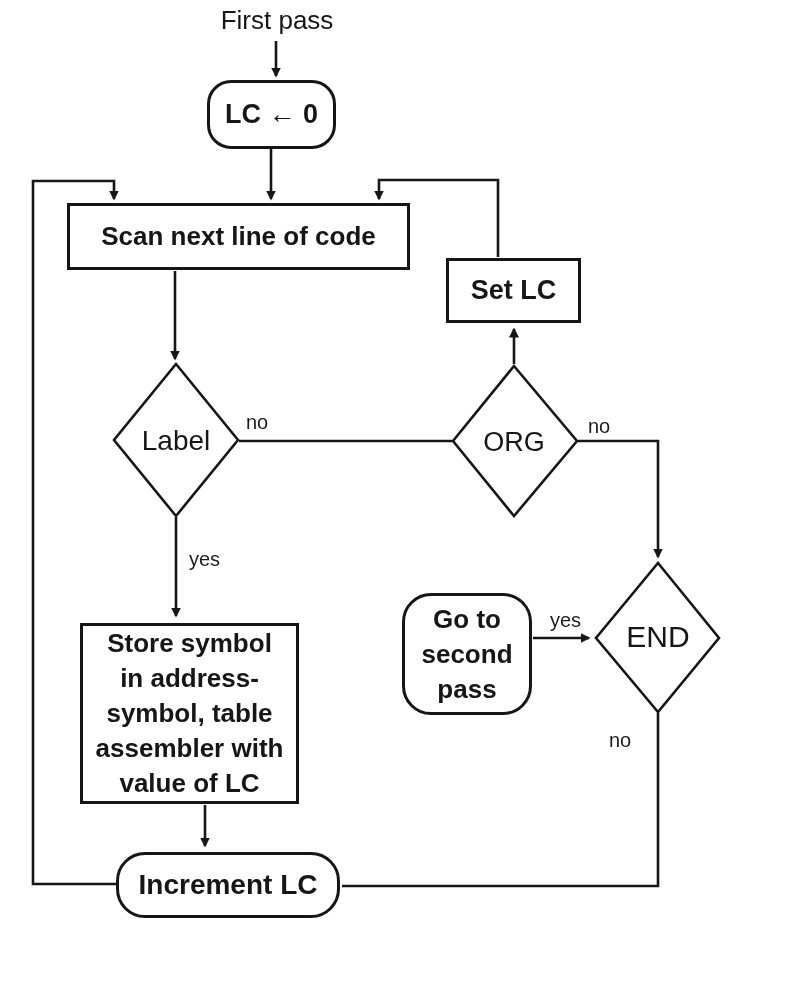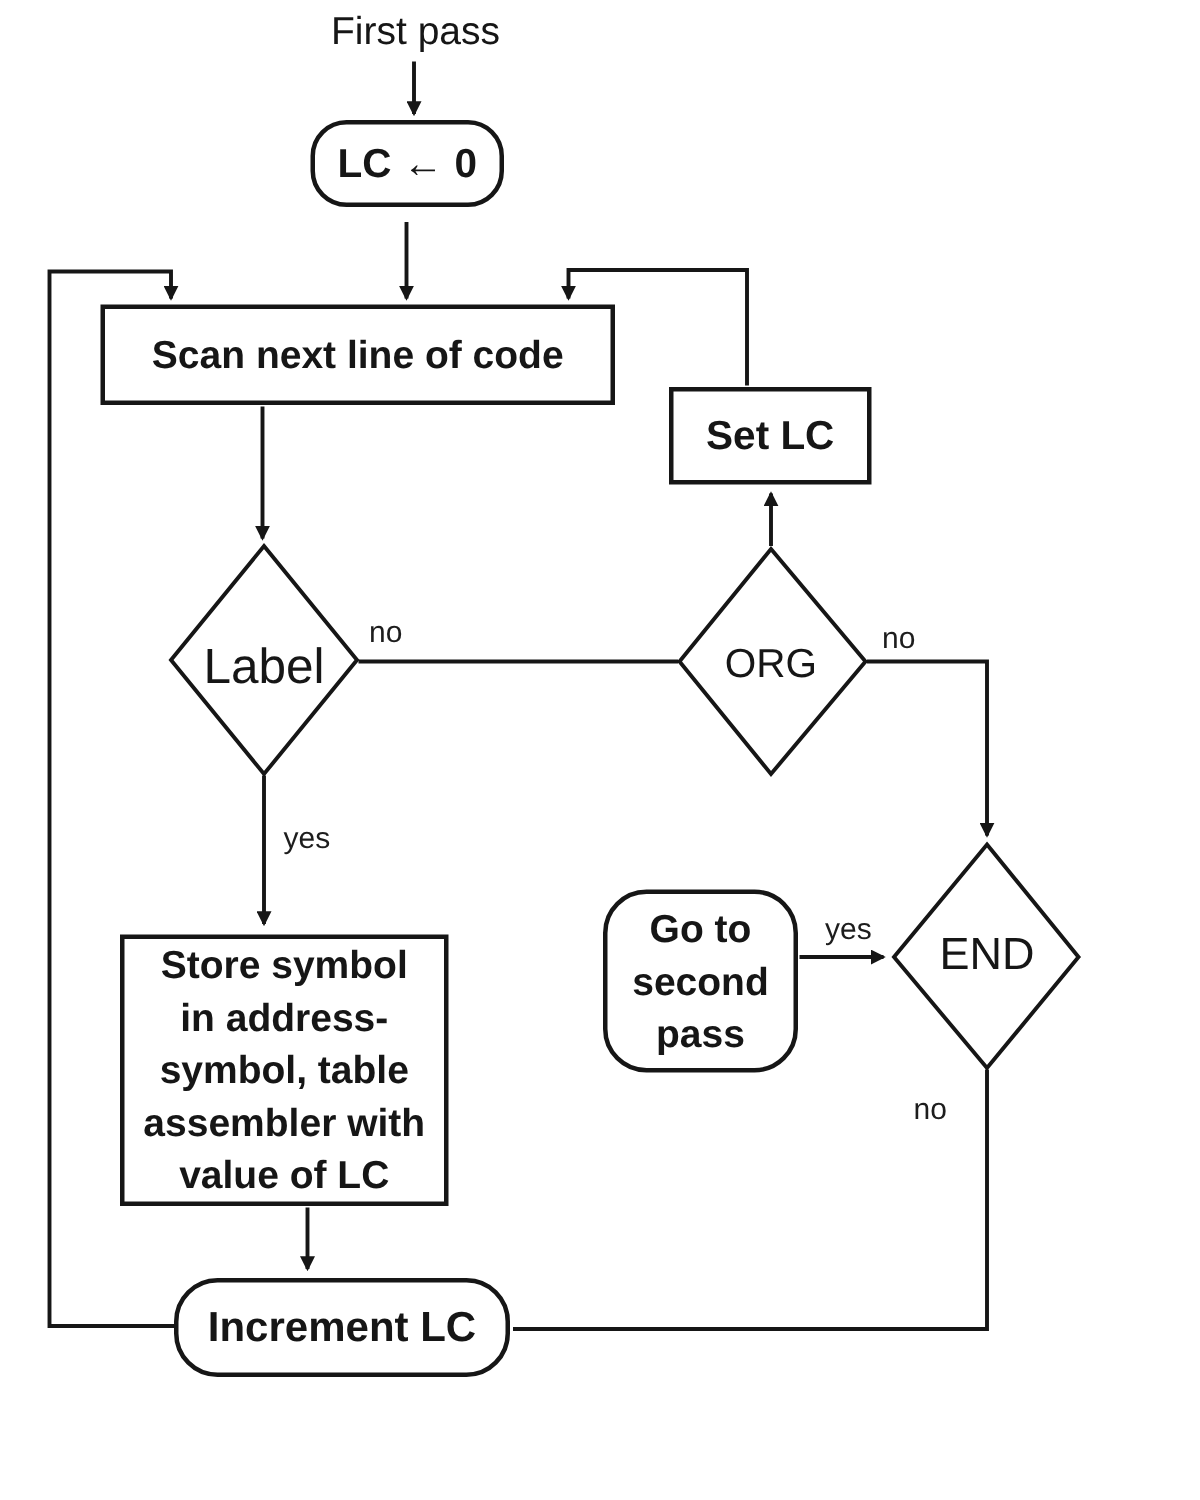--- a/index.html
+++ b/index.html
@@ -46,33 +46,33 @@
     border: 3px solid var(--line);
     background: var(--bg);
     color: var(--line);
     display: flex;
     flex-direction: column;
     align-items: center;
     justify-content: center;
     text-align: center;
     font-weight: 700;
   }
-  .box-lc      { left: 207px; top: 80px;  width: 129px; height: 58px; font-size: 27px; border-radius: 24px; }
+  .box-lc      { left: 207px; top: 80px;  width: 129px; height: 69px; font-size: 27px; border-radius: 24px; }
   .box-scan    { left: 67px;  top: 203px; width: 343px; height: 67px; font-size: 26px; }
   .box-setlc   { left: 446px; top: 258px; width: 135px; height: 65px; font-size: 27px; }
   .box-goto    { left: 402px; top: 593px; width: 130px; height: 122px; font-size: 26px; line-height: 35px; border-radius: 29px; }
   .box-store   { left: 80px;  top: 623px; width: 219px; height: 181px; font-size: 26px; line-height: 35px; }
   .box-incr    { left: 116px; top: 852px; width: 224px; height: 66px; font-size: 28px; border-radius: 29px; }
   .diamond-label {
     position: absolute;
     color: var(--line);
     text-align: center;
     font-weight: 400;
   }
-  .dl-label { left: 114px; top: 425px; width: 124px; font-size: 33px; }
+  .dl-label { left: 114px; top: 425px; width: 124px; font-size: 28px; }
   .dl-org   { left: 452px; top: 427px; width: 124px; font-size: 27px; }
   .dl-end   { left: 596px; top: 620px; width: 124px; font-size: 30px; }
   .edge-label {
     position: absolute;
     color: #1d1d1d;
     font-size: 20px;
     font-weight: 400;
   }
   .el-label-no  { left: 246px; top: 411px; }
   .el-org-no    { left: 588px; top: 415px; }

